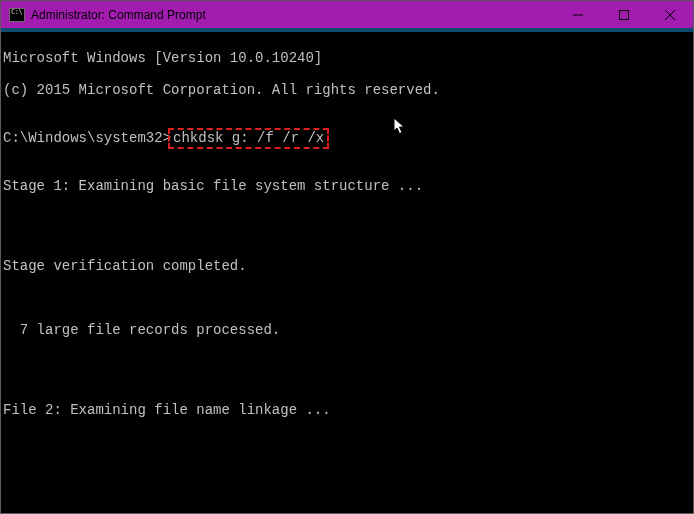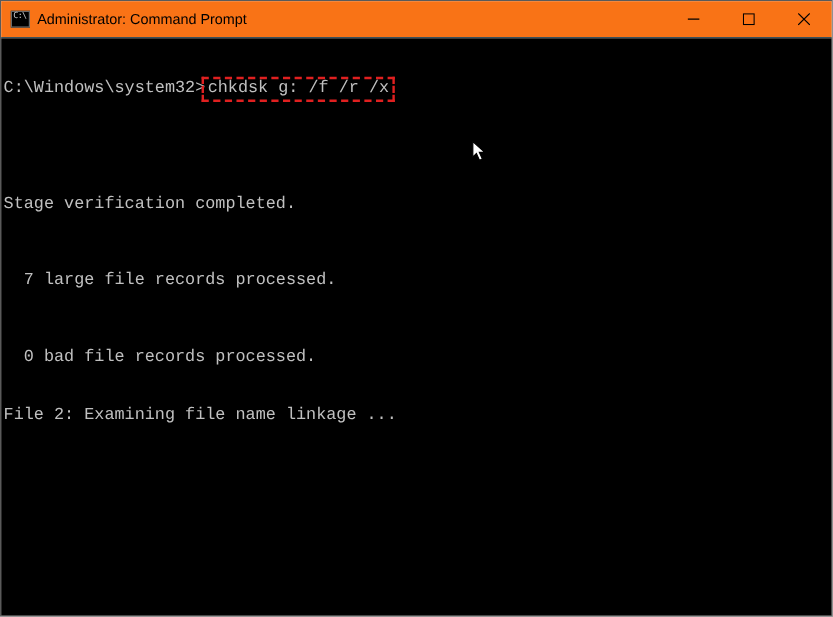--- a/index.html
+++ b/index.html
@@ -1,18 +1,18 @@
 <!DOCTYPE html>
 <html><head>
 <meta charset="utf-8">
 <style>
   * { margin: 0; padding: 0; box-sizing: border-box; }
   body { width: 694px; height: 514px; font-family: "Segoe UI", Tahoma, sans-serif; background: #fff; overflow: hidden; }
   .window { width: 694px; height: 514px; border: 1px solid #5a5a5a; display: flex; flex-direction: column; background: #fff; }
-  .titlebar { height: 31px; background: #f97316; display: flex; align-items: center; border-bottom: 1px solid #0c4a6e; }
+  .titlebar { height: 31px; background: #a21caf; display: flex; align-items: center; border-bottom: 4px solid #0c4a6e; }
   .app-icon { width: 16px; height: 14px; margin-left: 8px; margin-right: 6px; background: #000; position: relative; border: 1px solid #6a6a6a; }
   .app-icon::before { content: "C:\\"; position: absolute; top: -1px; left: 1px; font-size: 7px; color: #ccc; font-family: Consolas, monospace; letter-spacing: -0.5px; }
   .title-text { font-size: 12px; color: #000; flex: 1; }
   .win-controls { display: flex; height: 100%; }
   .win-btn { width: 46px; height: 100%; display: flex; align-items: center; justify-content: center; cursor: pointer; }
   .win-btn svg { width: 10px; height: 10px; }
   .terminal { flex: 1; background: #000; color: #c0c0c0; font-family: Consolas, "Courier New", monospace; font-size: 14px; line-height: 16px; padding: 2px 2px 0 2px; overflow: hidden; position: relative; white-space: pre; }
   .line { white-space: pre; }
   .highlight-box { border: 2px dashed #e02020; padding: 0 3px 1px 3px; margin-left: -3px; text-align: right; }
   .cursor-arrow { position: absolute; left: 342px; top: 69px; pointer-events: none; }
@@ -39,33 +39,35 @@
       <div class="win-btn close">
         <svg viewBox="0 0 10 10">
             <line x1="0" y1="0" x2="10" y2="10" stroke="#000" stroke-width="1"></line>
             <line x1="10" y1="0" x2="0" y2="10" stroke="#000" stroke-width="1"></line>
           </svg>
       </div>
     </div>
   </div>
 
   <div class="terminal">
+<div class="line">Microsoft Windows [Version 10.0.10240]</div>
+<div class="line">(c) 2015 Microsoft Corporation. All rights reserved.</div>
 <div class="line"></div>
 <div class="line"><span>C:\Windows\system32&gt;</span><span class="highlight-box"><span>chkdsk g: /f /r /x</span></span></div>
 <div class="line"></div>
+<div class="line">Stage 1: Examining basic file system structure ...</div>
 <div class="line"></div>
 <div class="line"></div>
 <div class="line"></div>
 <div class="line">Stage verification completed.</div>
 <div class="line"></div>
 <div class="line"></div>
 <div class="line">  7 large file records processed.</div>
 <div class="line"></div>
 <div class="line"></div>
-<div class="line">  0 bad file records processed.</div>
 <div class="line"></div>
 <div class="line">File 2: Examining file name linkage ...</div>
 <div class="line"></div>
 <div class="line"></div>
 
 <div class="line"></div>
 
 <div class="line"></div>
 <div class="line"></div>
 

